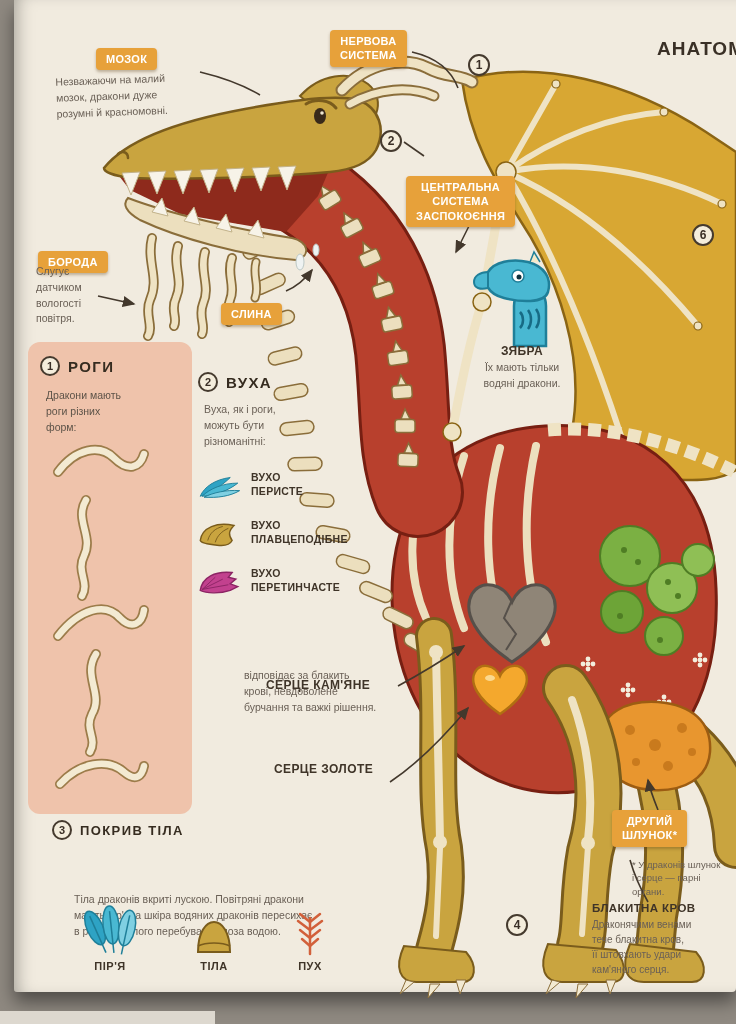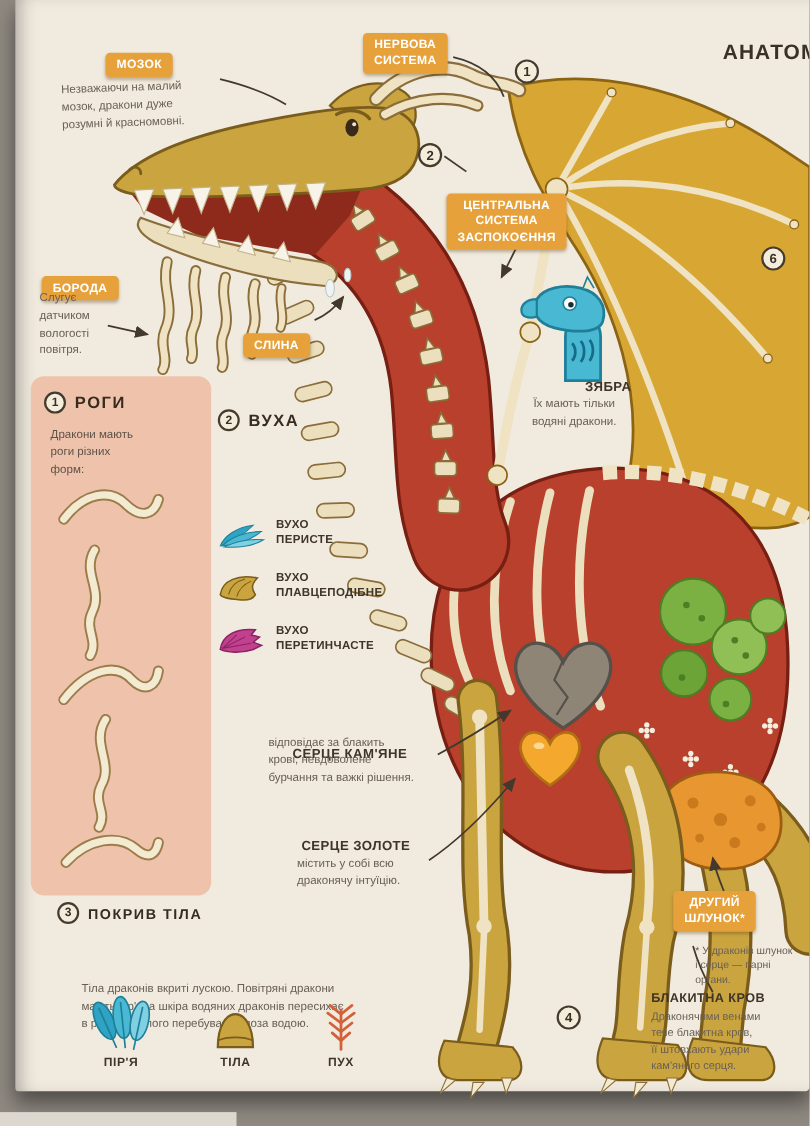--- a/index.html
+++ b/index.html
@@ -383,36 +383,39 @@
 ЗАСПОКОЄННЯ</div>
 
   <div class="badge" style="left:38px; top:238px;margin-top:13px;">БОРОДА</div>
   <div class="note" style="left:36px; top:264px; width:84px;">Слугує
 датчиком
 вологості
 повітря.</div>
 
   <div class="badge" style="left:221px; top:279px;margin-top:24px;">СЛИНА</div>
 
-  <div class="mini-title" style="left:470px; top:344px; width:104px; text-align:right;">ЗЯБРА</div>
+  <div class="mini-title" style="left:470px; top:344px; width:104px; text-align:center;">ЗЯБРА</div>
   <div class="note center" style="left:470px; top:360px; width:104px;">Їх мають тільки
 водяні дракони.</div>
 
   <div class="sec-head" style="left:40px; top:356px;">
     <span class="sec-num">1</span>
     <span class="sec-title">РОГИ</span>
   </div>
   <div class="note" style="left:46px; top:388px; width:130px; color:#5d5348;">Дракони мають
 роги різних
 форм:</div>
 
   <div class="sec-head" style="left:198px; top:372px;">
     <span class="sec-num">2</span>
     <span class="sec-title">ВУХА</span>
   </div>
+  <div class="note" style="left:204px; top:402px; width:120px;">Вуха, як і роги,
+можуть бути
+різноманітні:</div>
 
   <div class="ear-row" style="left:196px; top:470px;">
     <svg width="46" height="30" viewBox="0 0 48 32">
       <path d="M4,28 C8,18 20,10 36,8 C28,16 16,24 4,28 Z" fill="#2ea3c4" stroke="#1f7f99"></path>
       <path d="M6,28 C14,20 28,14 44,14 C34,22 20,27 6,28 Z" fill="#49b8d2" stroke="#1f7f99"></path>
       <path d="M8,29 C18,24 32,21 46,22 C36,28 22,30 8,29 Z" fill="#7fd0e2" stroke="#1f7f99"></path>
     </svg>
     <span class="ear-label">ВУХО
 ПЕРИСТЕ</span>
   </div>
@@ -434,22 +437,20 @@
     <span class="ear-label">ВУХО
 ПЕРЕТИНЧАСТЕ</span>
   </div>
 
   <div class="mini-title" style="left:266px; top:678px;">СЕРЦЕ КАМ'ЯНЕ</div>
   <div class="note" style="left:244px; top:668px; width:160px;">відповідає за блакить
 крові, невдоволене
 бурчання та важкі рішення.</div>
 
   <div class="mini-title" style="left:274px; top:762px;">СЕРЦЕ ЗОЛОТЕ</div>
-  <div class="note" style="left:270px; top:778px; width:140px;">містить у собі всю
-драконячу інтуїцію.</div>
 
   <div class="sec-head" style="left:52px; top:820px;">
     <span class="sec-num">3</span>
     <span class="sec-title" style="font-size:13px;">ПОКРИВ ТІЛА</span>
   </div>
   <div class="note" style="left:74px; top:892px; width:300px;">Тіла драконів вкриті лускою. Повітряні дракони
 мають пір'я, а шкіра водяних драконів пересихає
 в разі тривалого перебування поза водою.</div>
 
   <svg class="spec-icon" style="left:80px; top:902px;" width="62" height="54" viewBox="0 0 62 54">

